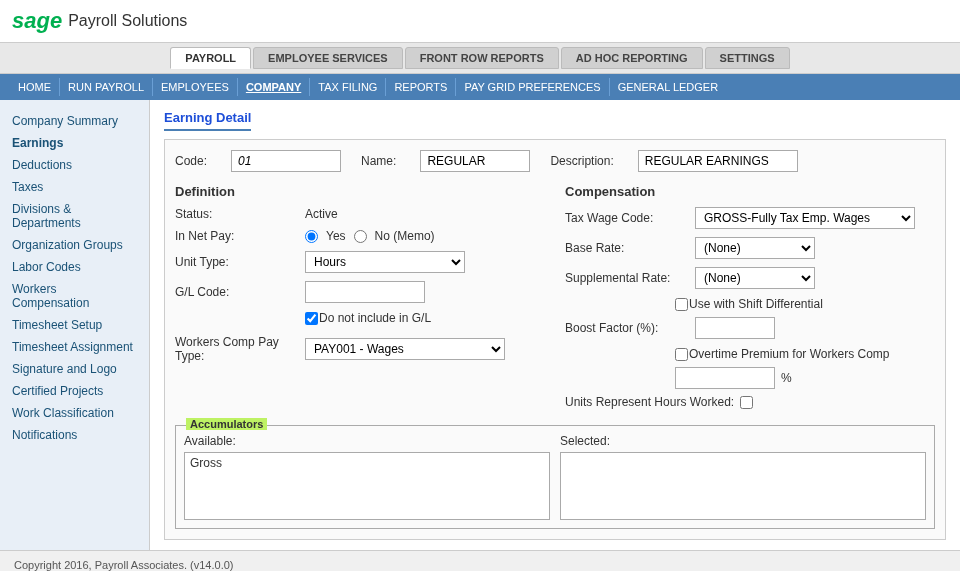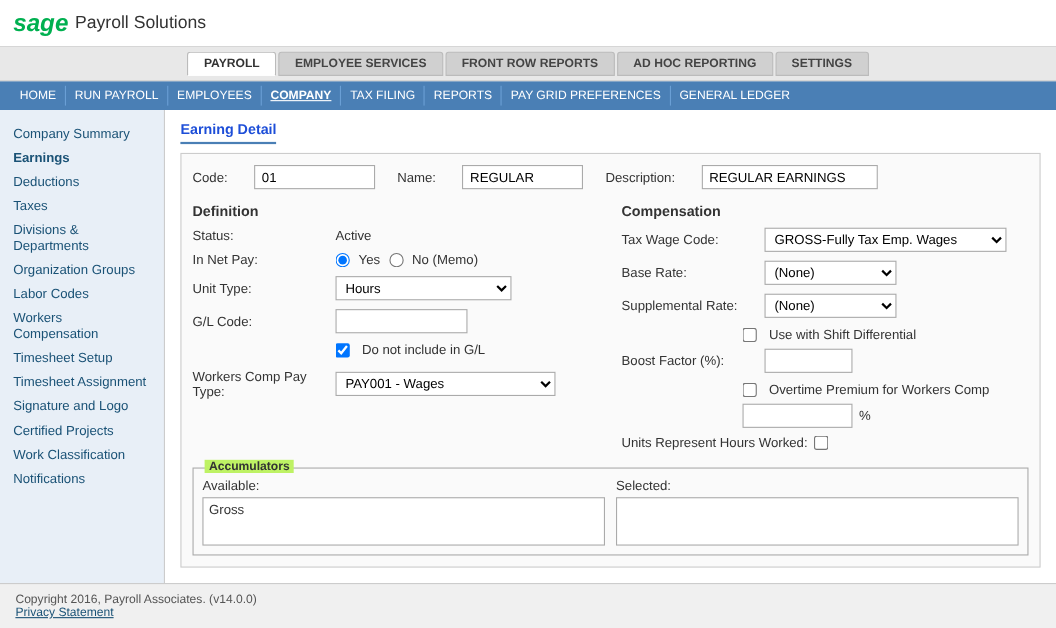--- a/index.html
+++ b/index.html
@@ -33,21 +33,21 @@
 
     
     #content { flex: 1; padding: 10px 14px; background: #fff; }
     .page-title { font-weight: bold; font-size: 13px; margin-bottom: 8px; color: #1d4ed8; border-bottom: 2px solid #4a7fb5; padding-bottom: 4px; display: inline-block; }
 
     
     .detail-box { border: 1px solid #ccc; padding: 10px; background: #fafafa; }
     .code-row { display: flex; align-items: center; gap: 20px; margin-bottom: 12px; }
     .field-label { font-size: 12px; color: #333; margin-right: 4px; }
     .text-input { border: 1px solid #aaa; padding: 2px 6px; font-size: 12px; background: #fff; height: 22px; }
-    .code-input { width: 110px; }
+    .code-input { width: 110px; font-style: italic; }
     .name-input { width: 110px; }
     .desc-input { width: 160px; }
 
     
     .two-col { display: flex; gap: 20px; }
     .col-left { flex: 1; }
     .col-right { flex: 1; }
 
     .section-title { font-weight: bold; font-size: 13px; margin-bottom: 8px; color: #333; }
 
@@ -60,29 +60,29 @@
 
     select { border: 1px solid #aaa; padding: 2px 4px; font-size: 12px; background: #fff; height: 22px; }
     .select-wide { width: 160px; }
     .select-medium { width: 120px; }
     .select-wages { width: 200px; }
 
     .gl-code-input { border: 1px solid #aaa; padding: 2px 6px; font-size: 12px; background: #fff; height: 22px; width: 120px; }
     .boost-input { border: 1px solid #aaa; padding: 2px 6px; font-size: 12px; background: #fff; height: 22px; width: 80px; }
     .percent-input { border: 1px solid #aaa; padding: 2px 6px; font-size: 12px; background: #fff; height: 22px; width: 100px; }
 
-    .checkbox-row { display: flex; align-items: center; gap: 11px; margin-bottom: 6px; font-size: 12px; }
+    .checkbox-row { display: flex; align-items: center; gap: 1px; margin-bottom: 6px; font-size: 12px; }
 
     
     .accumulators-section { border: 1px solid #aaa; padding: 8px; margin-top: 16px; position: relative; }
     .accumulators-legend { position: absolute; top: -8px; left: 10px; background: #bef264; padding: 0 4px; font-size: 11px; font-weight: bold; }
     .acc-columns { display: flex; gap: 10px; }
     .acc-col { flex: 1; }
     .acc-col-label { font-size: 12px; margin-bottom: 4px; }
-    .acc-list { border: 1px solid #aaa; height: 44px; overflow-y: auto; background: #fff; padding: 2px; font-size: 12px; }
+    .acc-list { border: 1px solid #aaa; height: 68px; overflow-y: auto; background: #fff; padding: 2px; font-size: 12px; }
     .acc-list-item { padding: 1px 3px; }
 
     
     #footer { padding: 8px 14px; background: #f0f0f0; border-top: 1px solid #ccc; font-size: 11px; color: #555; }
 
     .units-row { display: flex; align-items: center; gap: 6px; margin-top: 6px; font-size: 12px; }
     .pct-row { display: flex; align-items: center; gap: 6px; margin-bottom: 6px; }
   </style>
 </head>
 <body>

